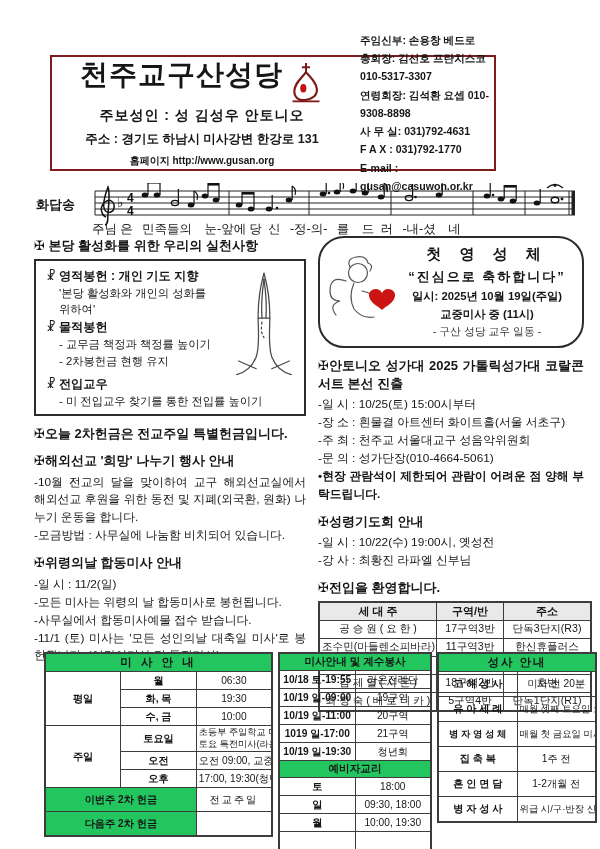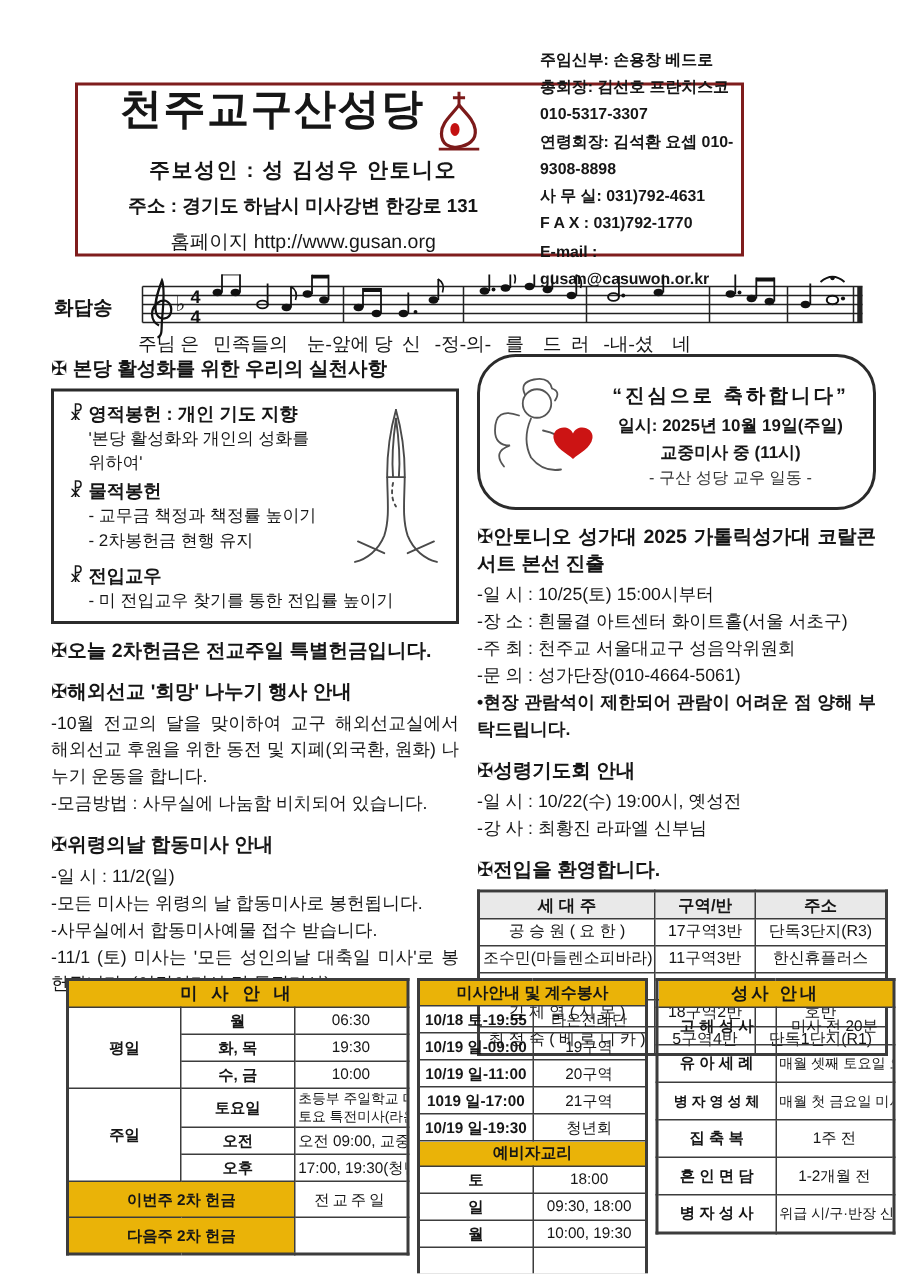--- a/index.html
+++ b/index.html
@@ -7,21 +7,21 @@
         font-family:"Liberation Sans","DejaVu Sans",sans-serif;color:#161616;}
 
   
   .header-box{position:absolute;left:50px;top:55px;width:446px;height:116px;
               border:2px solid #7f1d1d;box-sizing:border-box;display:flex;align-items:center;}
   .hdr-left{width:300px;text-align:center;}
   .name-row{display:flex;justify-content:center;align-items:flex-start;gap:5px;}
   .church-name{font-size:28px;font-weight:bold;letter-spacing:1px;line-height:1.15;}
   .patron{font-size:14px;font-weight:bold;letter-spacing:1px;margin-top:2px;}
   .addr{font-size:12.5px;font-weight:bold;margin-top:6px;}
-  .home{font-size:13px;font-weight:normal;margin-top:6px;}
+  .home{font-size:10px;font-weight:bold;margin-top:6px;}
   .hdr-right{flex:1;padding-left:8px;font-size:10.6px;font-weight:bold;line-height:1.72;}
 
   
   .music-row{position:absolute;left:36px;top:183px;width:548px;}
   .music-flex{display:flex;gap:4px;}
   .psalm-label{font-weight:bold;font-size:13px;padding-top:13px;white-space:nowrap;}
   .lyrics{white-space:pre;font-size:12.5px;font-family:"Liberation Serif","DejaVu Serif",serif;
           padding-left:56px;margin-top:-8px;}
 
   
@@ -42,21 +42,21 @@
                  padding:7px 10px 7px 4px;display:flex;align-items:center;}
   .comm-text{flex:1;text-align:center;}
   .comm-title{font-weight:bold;font-size:15px;letter-spacing:7px;}
   .comm-quote{font-weight:bold;font-size:13px;letter-spacing:2px;margin-top:4px;}
   .comm-line{font-size:11.3px;font-weight:bold;margin-top:3px;}
   .comm-from{font-size:10.8px;margin-top:3px;color:#333;}
 
   
   table{border-collapse:collapse;table-layout:fixed;}
   td,th{border:1px solid #3c3c3c;padding:1px 2px;text-align:center;overflow:hidden;white-space:nowrap;}
-  .gray{background:#eab308;}
+  .gray{background:#22c55e;}
   .lbl{font-weight:bold;}
 
   .newcomers{width:100%;margin-top:4px;font-size:10.6px;border:2px solid #3c3c3c;}
   .newcomers th{background:#e9e9e9;font-size:11px;text-align:center;}
   .newcomers td{height:15px;}
   .nc-c1{width:112px;} .nc-c2{width:62px;} .nc-c3{width:82px;}
 
   .bottom{position:absolute;left:44px;top:652px;display:flex;gap:5px;align-items:flex-start;}
   .t-mass{width:229px;font-size:10.2px;border:2px solid #3c3c3c;}
   .t-mass td{height:15px;}
@@ -240,20 +240,21 @@
           <g stroke="#555" stroke-width="1.2" fill="none" stroke-linecap="round">
             <circle cx="34" cy="24" r="9.5"></circle>
             <path d="M26 18 q-4 -8 6 -10 q10 -2 12 6 q6 2 2 8"></path>
             <path d="M22 32 q-16 -6 -16 10 q0 10 10 10 q-12 4 -4 14"></path>
             <path d="M30 34 q-6 14 0 26 q8 10 20 8"></path>
             <path d="M38 42 q10 2 16 8"></path>
           </g>
           <path d="M58 44 c3 -7 14 -4 13 3 c-1 7 -9 10 -13 14 c-4 -4 -12 -7 -13 -14 c-1 -7 10 -10 13 -3 z" fill="#cc1414"></path>
         </svg>
         <div class="comm-text">
+          <div class="comm-title">첫 영 성 체</div>
           <div class="comm-quote">“진심으로 축하합니다”</div>
           <div class="comm-line">일시: 2025년 10월 19일(주일)</div>
           <div class="comm-line">교중미사 중 (11시)</div>
           <div class="comm-from">- 구산 성당 교우 일동 -</div>
         </div>
       </div>
 
       <div class="sec-head">✠안토니오 성가대 2025 가톨릭성가대 코랄콘서트 본선 진출</div>
       <div class="body-line">-일 시 : 10/25(토) 15:00시부터</div>
       <div class="body-line">-장 소 : 흰물결 아트센터 화이트홀(서울 서초구)</div>

